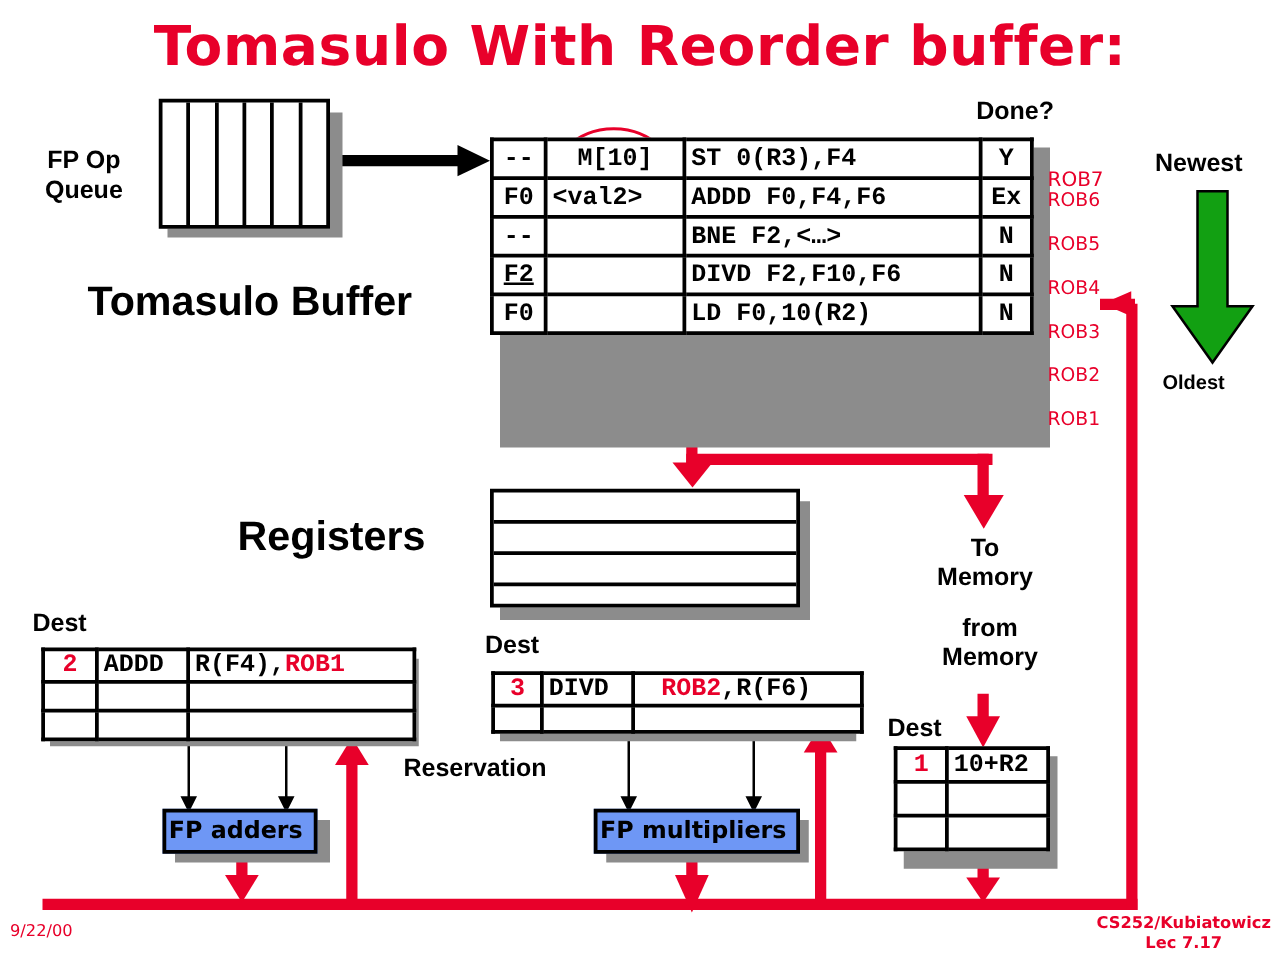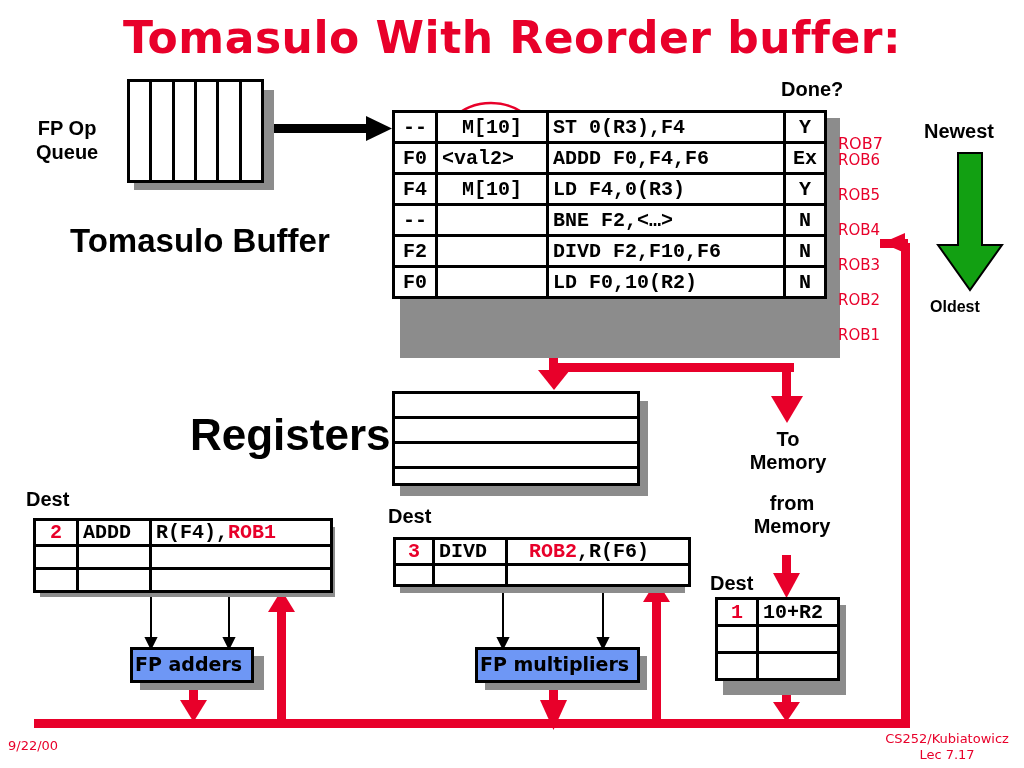--- a/index.html
+++ b/index.html
@@ -122,33 +122,27 @@
         <td style="width: 226px;">ST 0(R3),F4</td>
         <td style="width: 30px; text-align: center;">Y</td>
       </tr>
       <tr>
         <td style="width: 32px; text-align: center;">F0</td>
         <td style="width: 100px; text-align: left;">&lt;val2&gt;</td>
         <td style="width: 226px; font-family: Liberation Mono, monospace;">ADDD F0,F4,F6</td>
         <td style="width: 30px; text-align: center;">Ex</td>
       </tr>
       <tr>
-        <td style="width: 32px; text-align: center;">F4</td>
-        <td style="width: 100px; text-align: center;">M[10]</td>
-        <td style="width: 226px;">LD F4,0(R3)</td>
-        <td style="width: 30px; text-align: center;">Y</td>
-      </tr>
-      <tr>
         <td style="width: 32px; text-align: center;">--</td>
         <td style="width: 100px; text-align: center;"></td>
         <td style="width: 226px;">BNE F2,&lt;…&gt;</td>
         <td style="width: 30px; text-align: center;">N</td>
       </tr>
       <tr>
-        <td style="width: 32px; text-align: center;">F2</td>
+        <td style="width: 32px; text-align: center; text-decoration: underline;">F2</td>
         <td style="width: 100px; text-align: center;"></td>
         <td style="width: 226px;">DIVD F2,F10,F6</td>
         <td style="width: 30px; text-align: center;">N</td>
       </tr>
       <tr>
         <td style="width: 32px; text-align: center;">F0</td>
         <td style="width: 100px; text-align: center;"></td>
         <td style="width: 226px; margin-top: 14px;">LD F0,10(R2)</td>
         <td style="width: 30px; text-align: center;">N</td>
       </tr>
@@ -160,21 +154,21 @@
     <div class="abs red" style="left: 838px; top: 186px; font-size: 15px;">ROB5</div>
     <div class="abs red" style="left: 838px; top: 221px; font-size: 15px;">ROB4</div>
     <div class="abs red" style="left: 838px; top: 256px; font-size: 15px;">ROB3</div>
     <div class="abs red" style="left: 838px; top: 291px; font-size: 15px;">ROB2</div>
     <div class="abs red" style="left: 838px; top: 326px; font-size: 15px;">ROB1</div>
   </div>
 
 <div class="abs lbl" style="left:924px; top:120px; font-size:20px;">Newest</div>
 <div class="abs lbl" style="left:930px; top:298px; font-size:16px;">Oldest</div>
 
-<div class="abs lbl" style="left:190px; top:410px; font-size:44px;">Registers</div>
+<div class="abs lbl" style="left:190px; top:410px; font-size:33px;">Registers</div>
 <div class="shadow" style="left:400px; top:401px; width:248px; height:95px;"></div>
 <div class="reg">
   <div></div>
   <div></div>
   <div></div>
   <div></div>
 </div>
 
 <div class="abs lbl" style="left:738px; top:428px; width:100px; text-align:center; font-size:20px; line-height:23px;">
   <div>To</div>
@@ -238,24 +232,25 @@
         <td style="width: 70px; height: 24px;"></td>
       </tr>
       <tr>
         <td class="red" style="width: 30px; text-align: center; height: 24px;"></td>
         <td style="width: 70px; height: 24px;"></td>
       </tr>
     </tbody>
 </table>
 
 <div class="abs lbl" style="left:300px; top:600px; width:160px; text-align:center; font-size:20px; line-height:30px;">
+  <div>Reservation</div>
 </div>
 
 <div class="shadow" style="left:140px; top:656px; width:124px; height:34px;"></div>
 <div class="unit" style="left:130px; top:647px; width:124px; height:36px;">FP adders</div>
 <div class="shadow" style="left:485px; top:656px; width:162px; height:34px;"></div>
 <div class="unit" style="left:475px; top:647px; width:165px; height:36px;">FP multipliers</div>
 
 <div class="abs red" style="left:8px; top:738px; font-size:13px;">9/22/00</div>
-<div class="abs red" style="left:870px; top:731px; width:154px; text-align:center; font-size:13px; line-height:16px;">
+<div class="abs red" style="left:870px; top:731px; width:154px; text-align:center; font-size:13px; line-height:16px;font-weight:bold;">
   <div>CS252/Kubiatowicz</div>
   <div>Lec 7.17</div>
 </div>
 
 </body></html>

